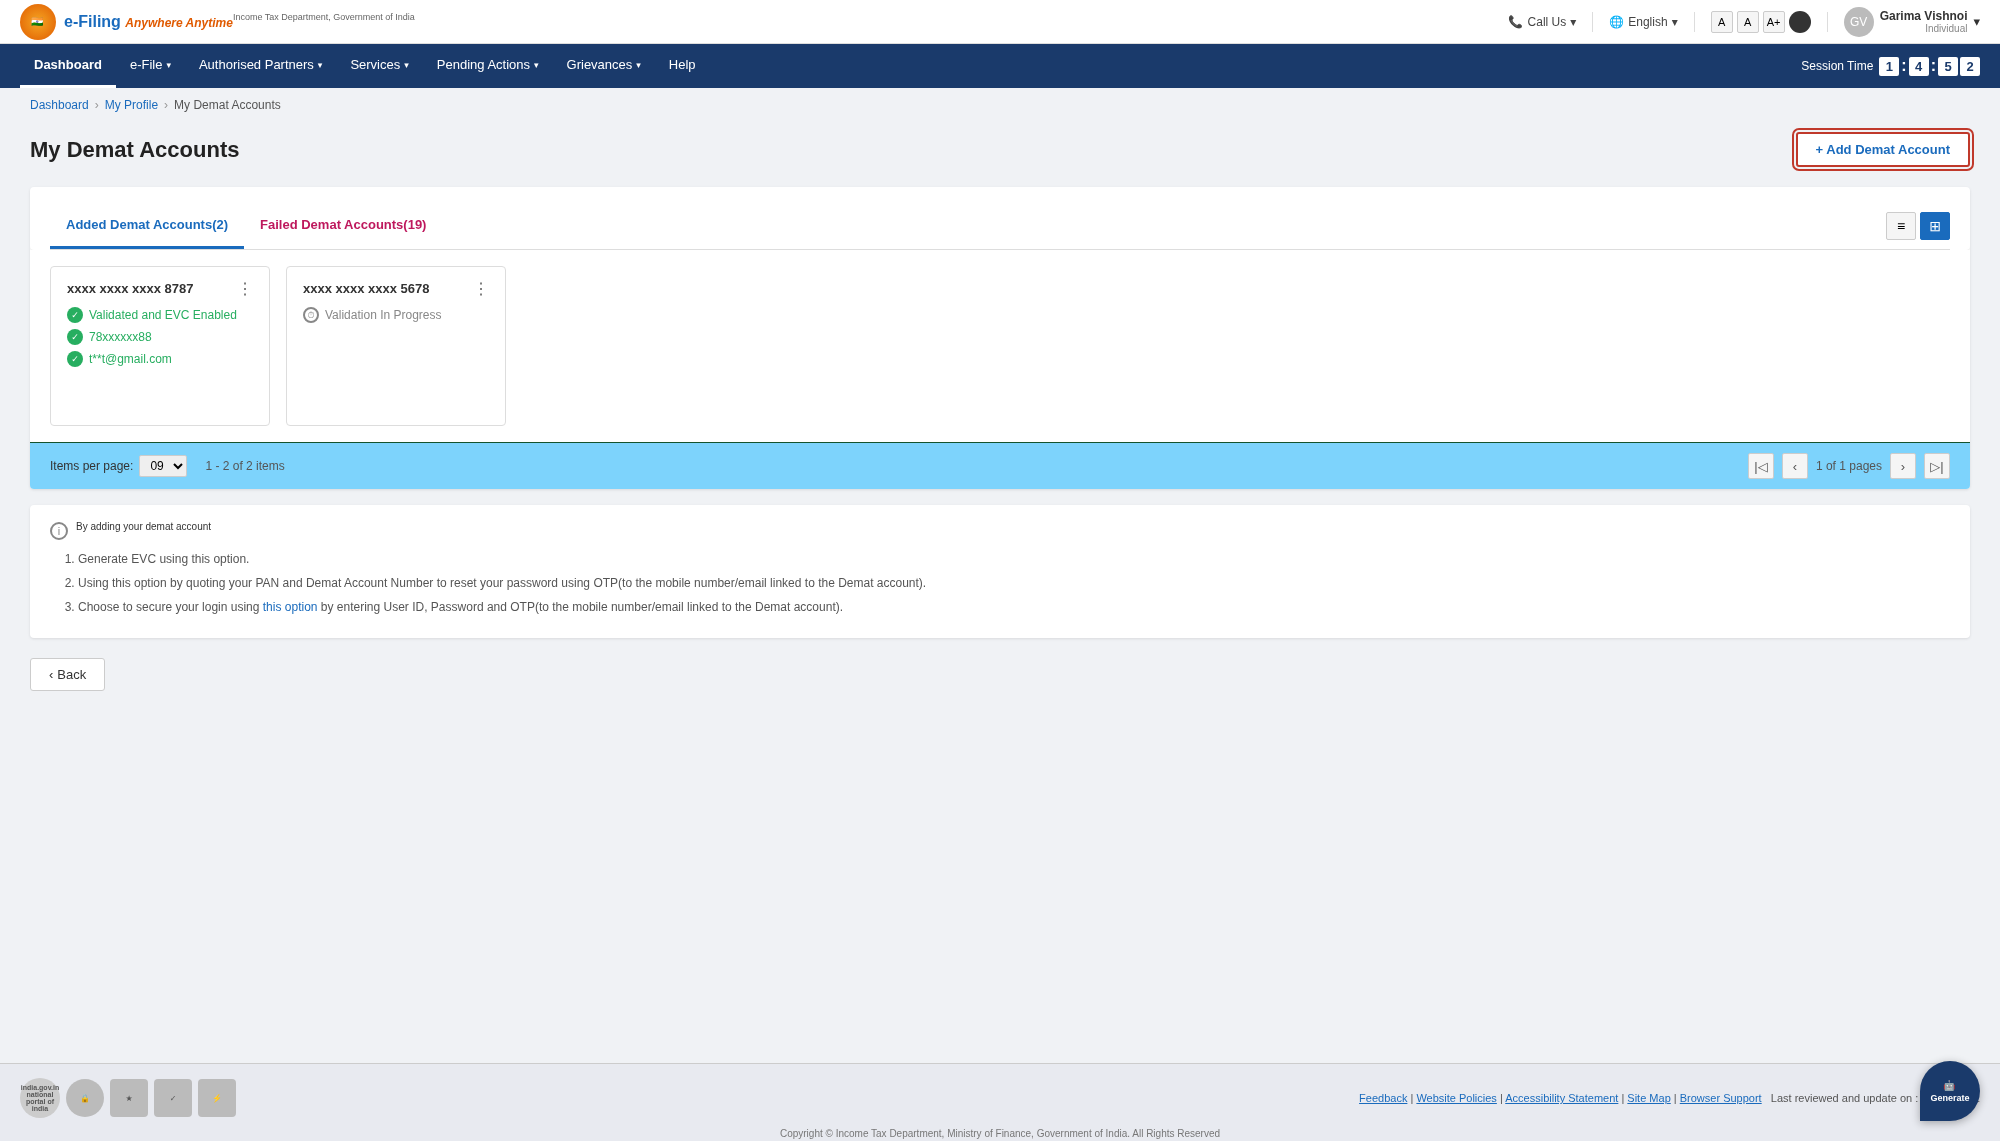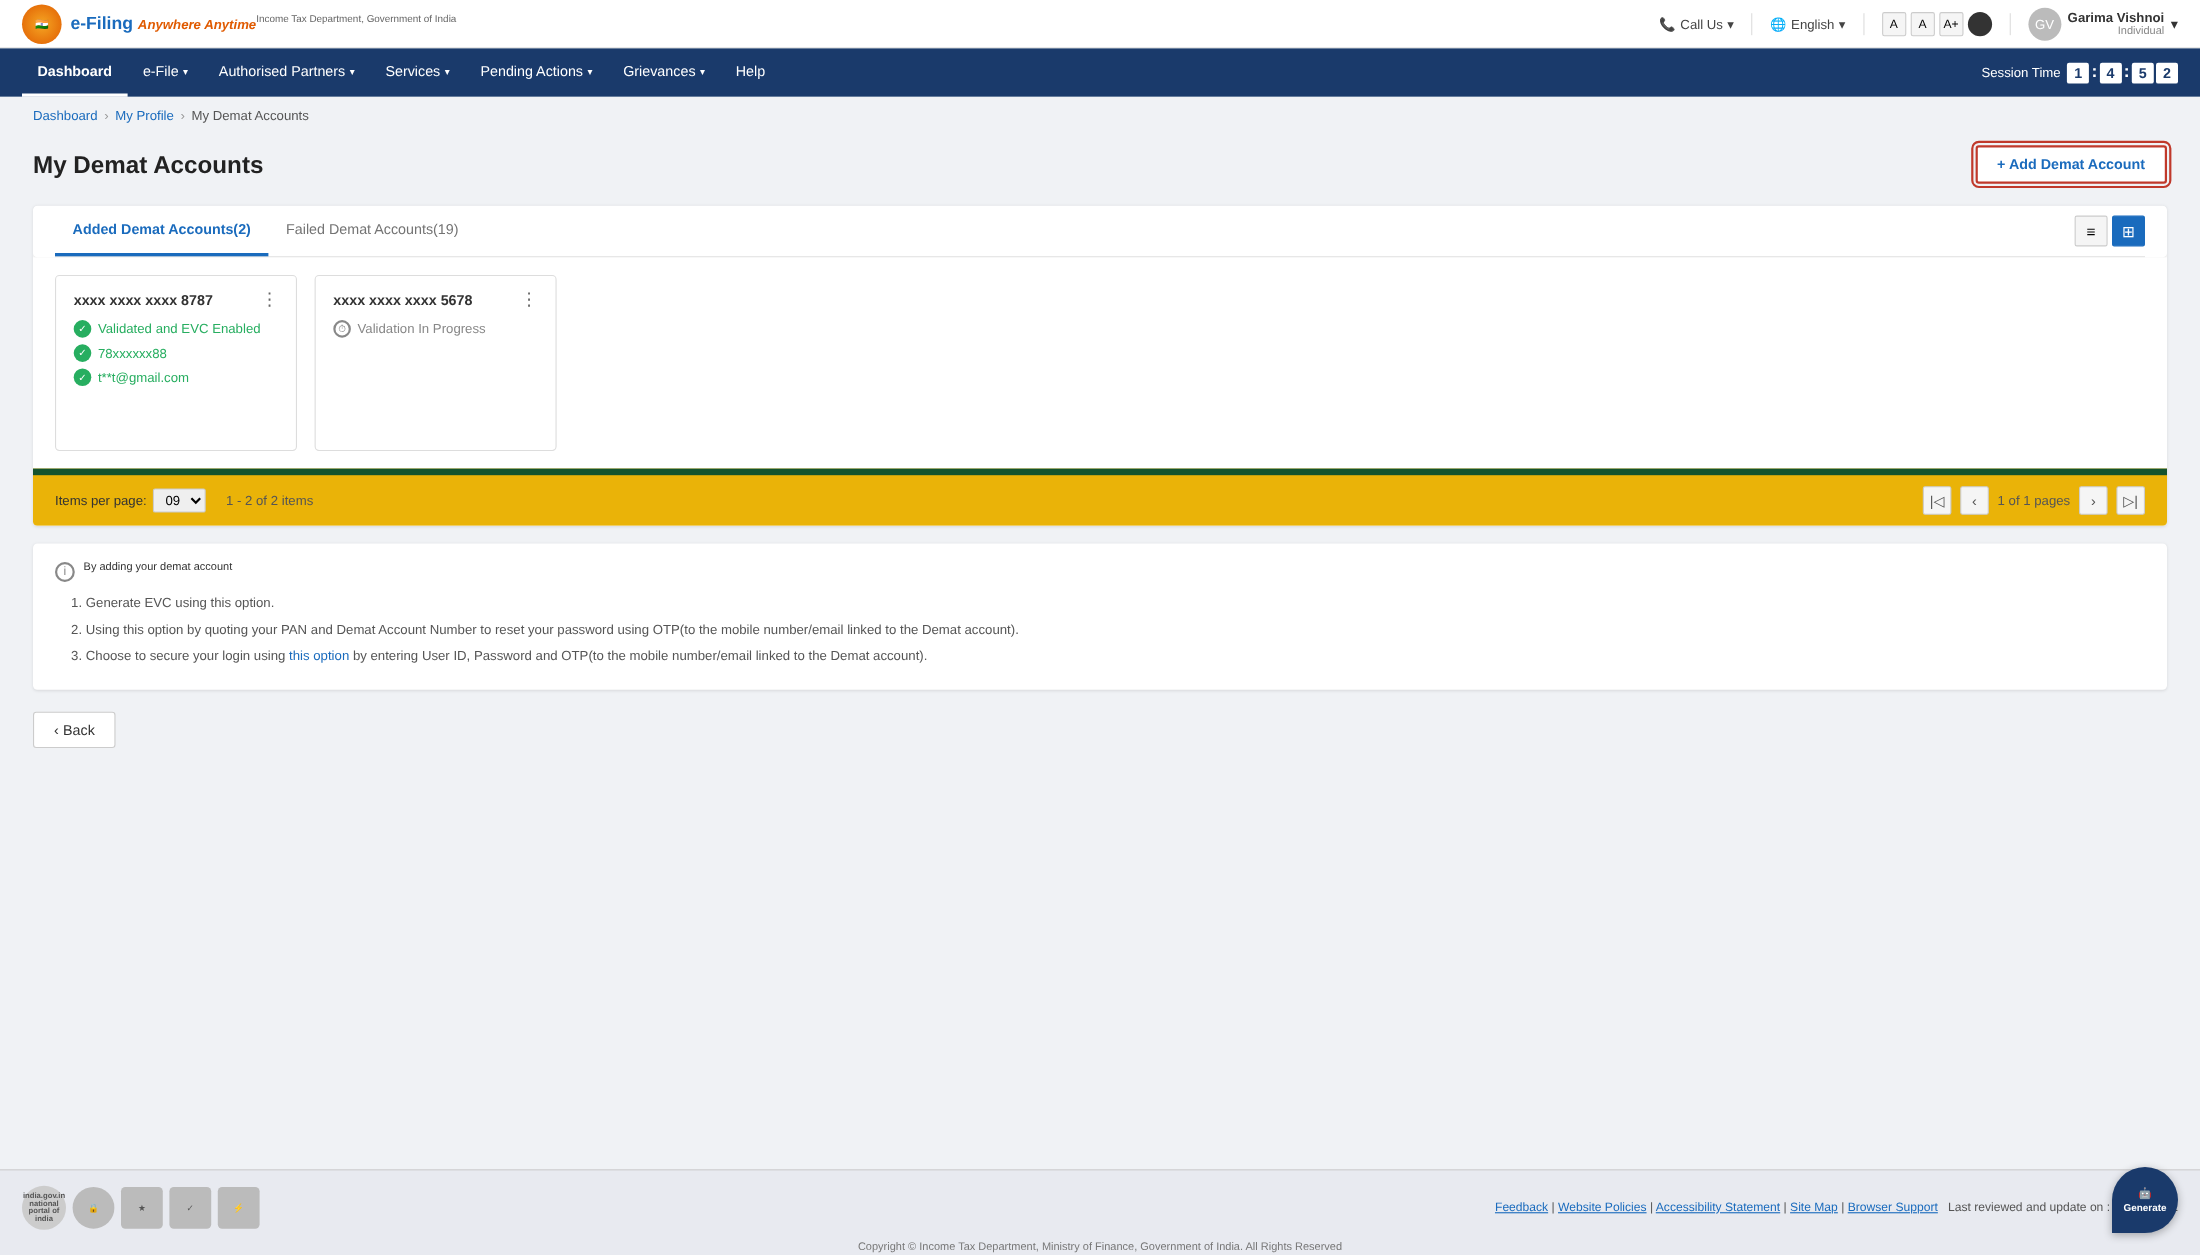--- a/index.html
+++ b/index.html
@@ -143,29 +143,30 @@
       background: #fff;
       border-radius: 4px;
       box-shadow: 0 1px 3px rgba(0,0,0,0.1);
       padding: 0 20px;
       margin-bottom: 0;
     }
     .tabs-header {
       display: flex;
       align-items: center;
       border-bottom: 1px solid #ddd;
-      padding-top: 0;
+      padding-top: 16px;
     }
     .tab-item {
       padding: 14px 16px;
       font-size: 13px;
       cursor: pointer;
       border-bottom: 3px solid transparent;
-      color: #737373;
+      color: #be185d;
       white-space: nowrap;
+      font-weight: bold;
     }
     .tab-item.active {
       border-bottom: 3px solid #1a6bbd;
       color: #1a6bbd;
       font-weight: bold;
     }
     .tabs-view-toggle {
       margin-left: auto;
       display: flex;
       gap: 4px;
@@ -237,22 +238,22 @@
       border: 2px solid #888;
       border-radius: 50%;
       display: inline-flex; align-items: center; justify-content: center;
       color: #888; font-size: 9px; flex-shrink: 0;
     }
     .status-text-green { color: #27ae60; }
     .status-text-gray { color: #888; }
 
     
     .pagination-bar {
-      background: #eab308;
-      border-top: 6px solid #14532d;
+      background: #7dd3fc;
+      border-top: 1px solid #14532d;
       padding: 10px 20px;
       display: flex;
       align-items: center;
       gap: 8px;
       font-size: 12px;
     }
     .items-per-page { display: flex; align-items: center; gap: 6px; }
     .ipp-select {
       border: 1px solid #ccc;
       padding: 2px 6px;

